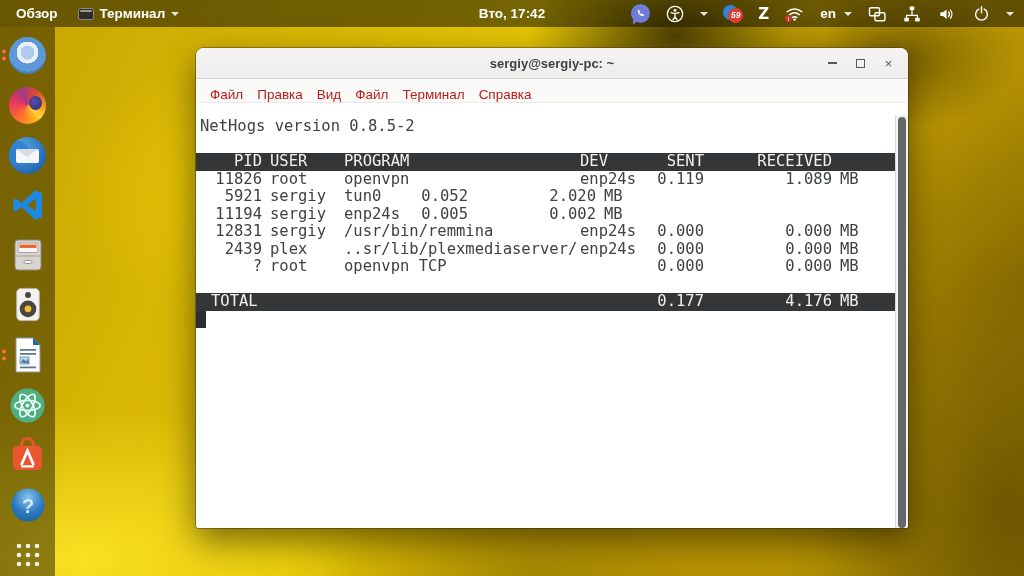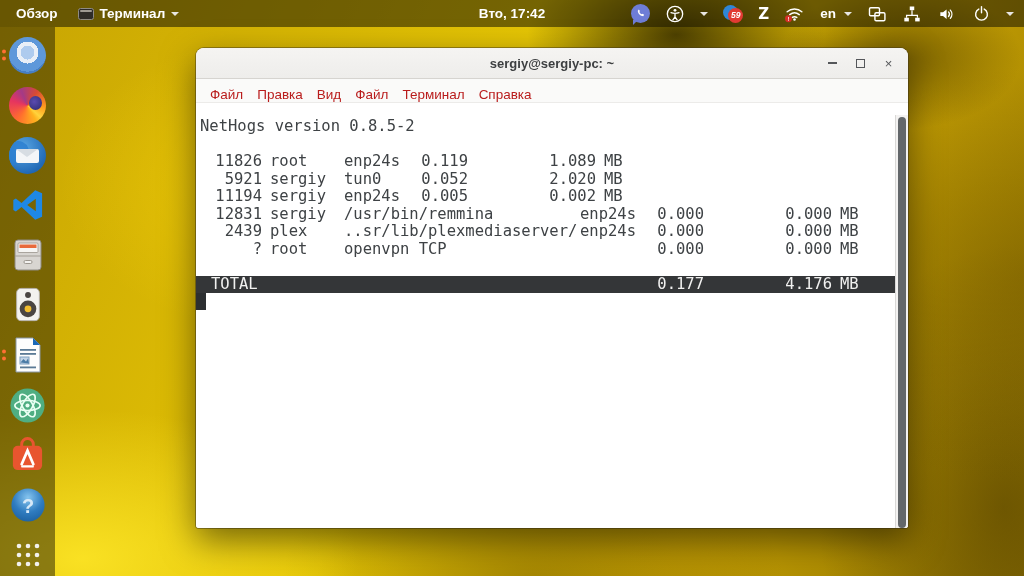--- a/index.html
+++ b/index.html
@@ -331,25 +331,35 @@
       <button class="menu-item">Файл</button>
       <button class="menu-item">Терминал</button>
       <button class="menu-item">Справка</button>
     </div>
 
     <div class="content">
       <div class="term-body">
         <div class="term-line">NetHogs version 0.8.5-2</div>
         <div class="blank"></div>
 
+        <div class="t-row t-head">
+          <span class="c-pid">PID</span>
+          <span class="c-user">USER</span>
+          <span class="c-prog">PROGRAM</span>
+          <span class="c-dev">DEV</span>
+          <span class="c-sent">SENT</span>
+          <span class="c-recv">RECEIVED</span>
+          <span class="c-unit"></span>
+        </div>
 
         <div>
   <div class="t-row">
     <span class="c-pid">11826</span>
     <span class="c-user">root</span>
+    <span class="c-prog">openvpn</span>
     <span class="c-dev">enp24s</span>
     <span class="c-sent">0.119</span>
     <span class="c-recv">1.089</span>
     <span class="c-unit">MB</span>
   </div>
 
   <div class="t-row">
     <span class="c-pid">5921</span>
     <span class="c-user">sergiy</span>
     <span class="c-dev">tun0</span>

